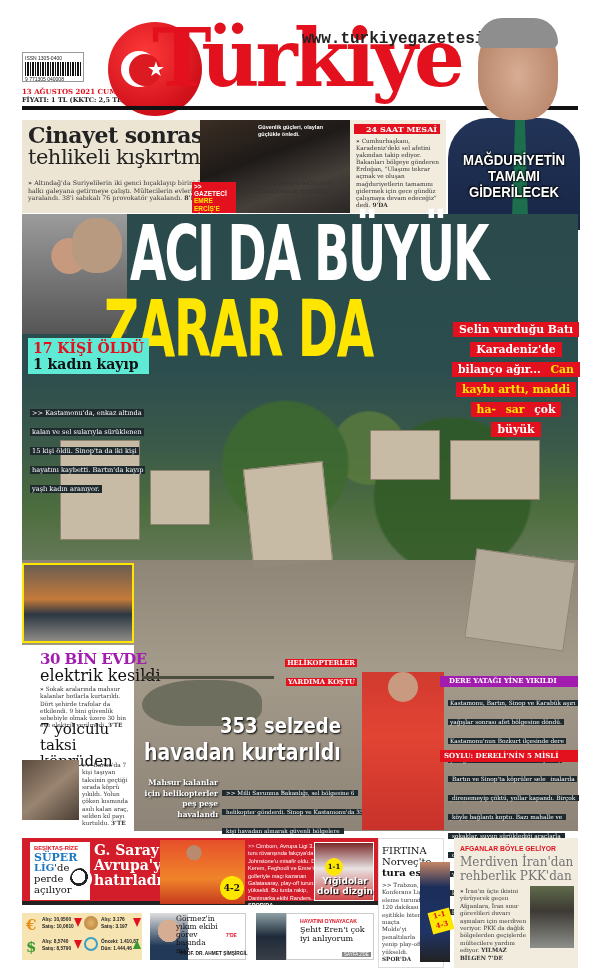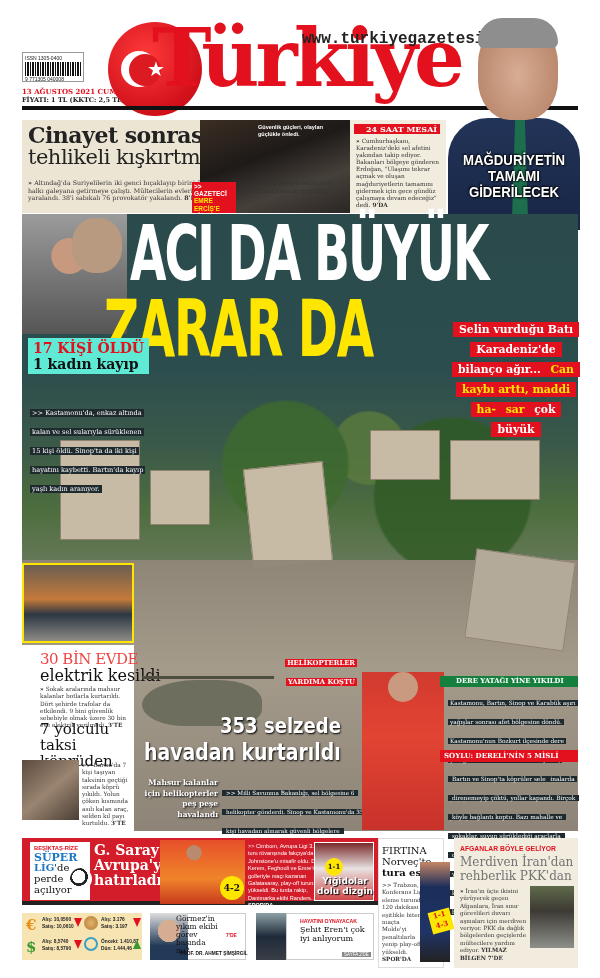--- a/index.html
+++ b/index.html
@@ -52,39 +52,39 @@
 .selin span{background:#e3101d;color:#fff;font-weight:bold;font-size:10.8px;line-height:17px;padding:1px 3px;box-decoration-break:clone;-webkit-box-decoration-break:clone}
 .selin .y{color:#ffe600}
 .olu{left:28px;top:338px;background:#5eead4;padding:2px 5px}
 .olu1{font-weight:bold;font-size:14px;color:#e3101d;line-height:16px}
 .olu2{font-weight:bold;font-size:14px;color:#111;line-height:16px}
 .kast{left:30px;top:400px;width:120px}
 .kast span{background:#1f2a2e;color:#fff;font-size:6.6px;line-height:9.3px;padding:0 2px;box-decoration-break:clone;-webkit-box-decoration-break:clone}
 
 .raft{left:22px;top:563px;width:112px;height:80px;border:2px solid #ffe600;background:linear-gradient(180deg,#6c5e52,#c47a3a 45%,#2c3742 65%,#8e8b86 100%)}
 .left-col{left:22px;top:645px;width:112px;height:186px;background:#fff}
-.evde1{left:40px;top:650px;font-weight:normal;font-size:15px;color:#ef4444;letter-spacing:-0.5px}
+.evde1{left:40px;top:650px;font-weight:bold;font-size:15px;color:#a21caf;letter-spacing:-0.5px}
 .evde2{left:40px;top:666px;font-size:16px;color:#111}
 .evde-body{left:40px;top:686px;width:92px;font-size:5.8px;line-height:7.3px;color:#333}
 .taksi{left:40px;top:721px;width:96px;font-size:15px;line-height:16px;color:#111}
 .taksi-img{left:22px;top:760px;width:57px;height:60px;background:linear-gradient(140deg,#5b4a3e,#9a8571 50%,#4a3e35)}
 .taksi-body{left:82px;top:762px;width:54px;font-size:5.8px;line-height:7.3px;color:#333}
 
 .heli{left:142px;top:680px;width:120px;height:46px;background:#6d6e5d;border-radius:50% 40% 30% 40%/60% 50% 40% 50%}
 .rotor{left:142px;top:676px;width:132px;height:3px;background:#4d4d40}
 .heli-tag{left:285px;top:650px;width:72px;text-align:right}
 .heli-tag span{background:#e3101d;color:#fff;font-weight:bold;font-size:6.8px;line-height:9.5px;padding:0 2px;box-decoration-break:clone;-webkit-box-decoration-break:clone}
 .sel1{left:220px;top:713px;font-family:"DejaVu Sans",sans-serif;font-weight:bold;font-size:22px;color:#fff;text-shadow:1px 1px 2px #000;transform:scaleX(0.82);transform-origin:left top;white-space:nowrap}
 .sel2{left:144px;top:739px;font-family:"DejaVu Sans",sans-serif;font-weight:bold;font-size:23px;color:#fff;text-shadow:1px 1px 2px #000;transform:scaleX(0.82);transform-origin:left top;white-space:nowrap}
 .mahsur{left:140px;top:778px;width:78px;text-align:right;font-weight:bold;font-size:7.5px;line-height:10.5px;color:#fff;text-shadow:1px 1px 2px #000}
 .msb{left:222px;top:780px;width:148px}
 .msb span{background:#1f2a2e;color:#fff;font-size:5.7px;line-height:8.7px;padding:0 2px;box-decoration-break:clone;-webkit-box-decoration-break:clone}
 .rescuer{left:362px;top:672px;width:82px;height:158px;background:linear-gradient(180deg,#d13a2f,#e24433 40%,#c8322a)}
 .rescuer-head{left:388px;top:672px;width:30px;height:30px;border-radius:50%;background:#c99a80}
-.dere-head{left:440px;top:676px;width:138px;height:11px;background:#15803d;color:#fff;font-weight:bold;font-size:6.8px;line-height:11px;padding-left:16px}
+.dere-head{left:440px;top:676px;width:138px;height:11px;background:#a21caf;color:#fff;font-weight:bold;font-size:6.8px;line-height:11px;padding-left:9px}
 .dere-body{left:448px;top:690px;width:128px}
 .dere-body span,.soy-body span{background:#1f2a2e;color:#fff;font-size:5.8px;line-height:8.6px;padding:0 2px;box-decoration-break:clone;-webkit-box-decoration-break:clone}
 .soy-head{left:440px;top:750px;width:138px;height:12px;background:#e3101d;color:#fff;font-weight:bold;font-size:7px;line-height:12px;padding-left:4px}
 .soy-body{left:448px;top:766px;width:128px}
 .quote-mark{font-weight:bold;color:#222}
 
 .sport-band{left:22px;top:838px;width:356px;height:66px;background:#d31d2a}
 .sport-strip{left:22px;top:901px;width:356px;height:4px;background:#222}
 .sl-box{left:30px;top:842px;width:60px;height:58px;background:#fff}
 .sl-tag{left:34px;top:845px;font-family:"Liberation Sans",sans-serif;font-weight:bold;font-size:5.8px;color:#e3101d}

